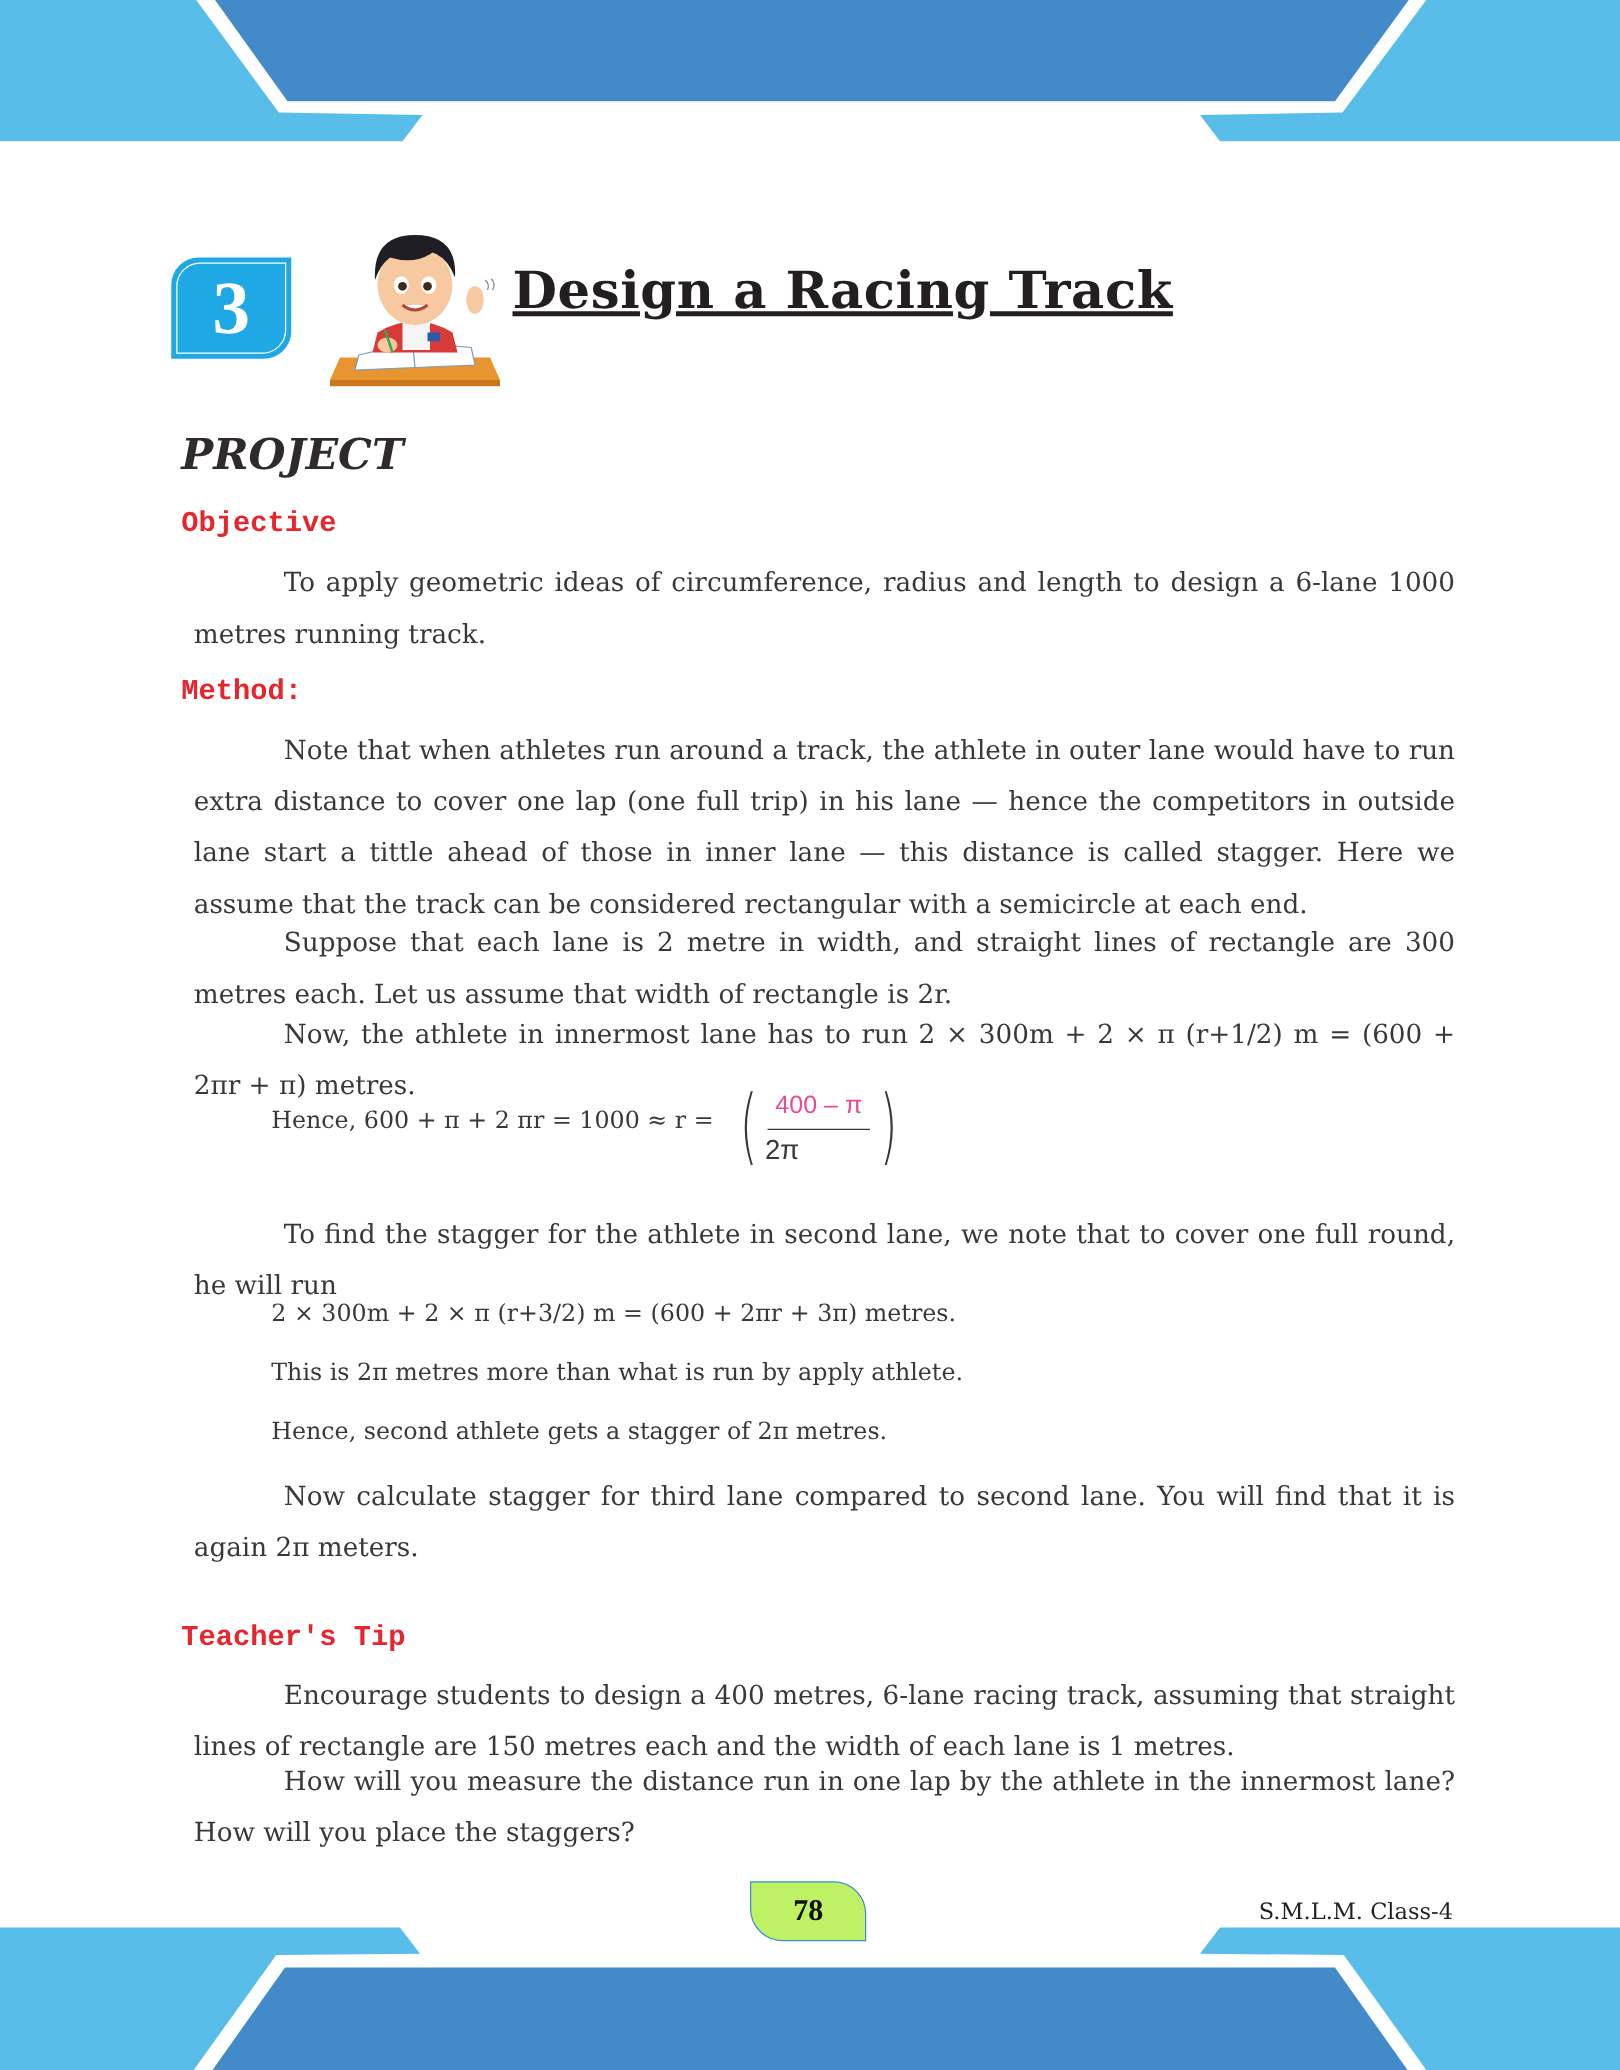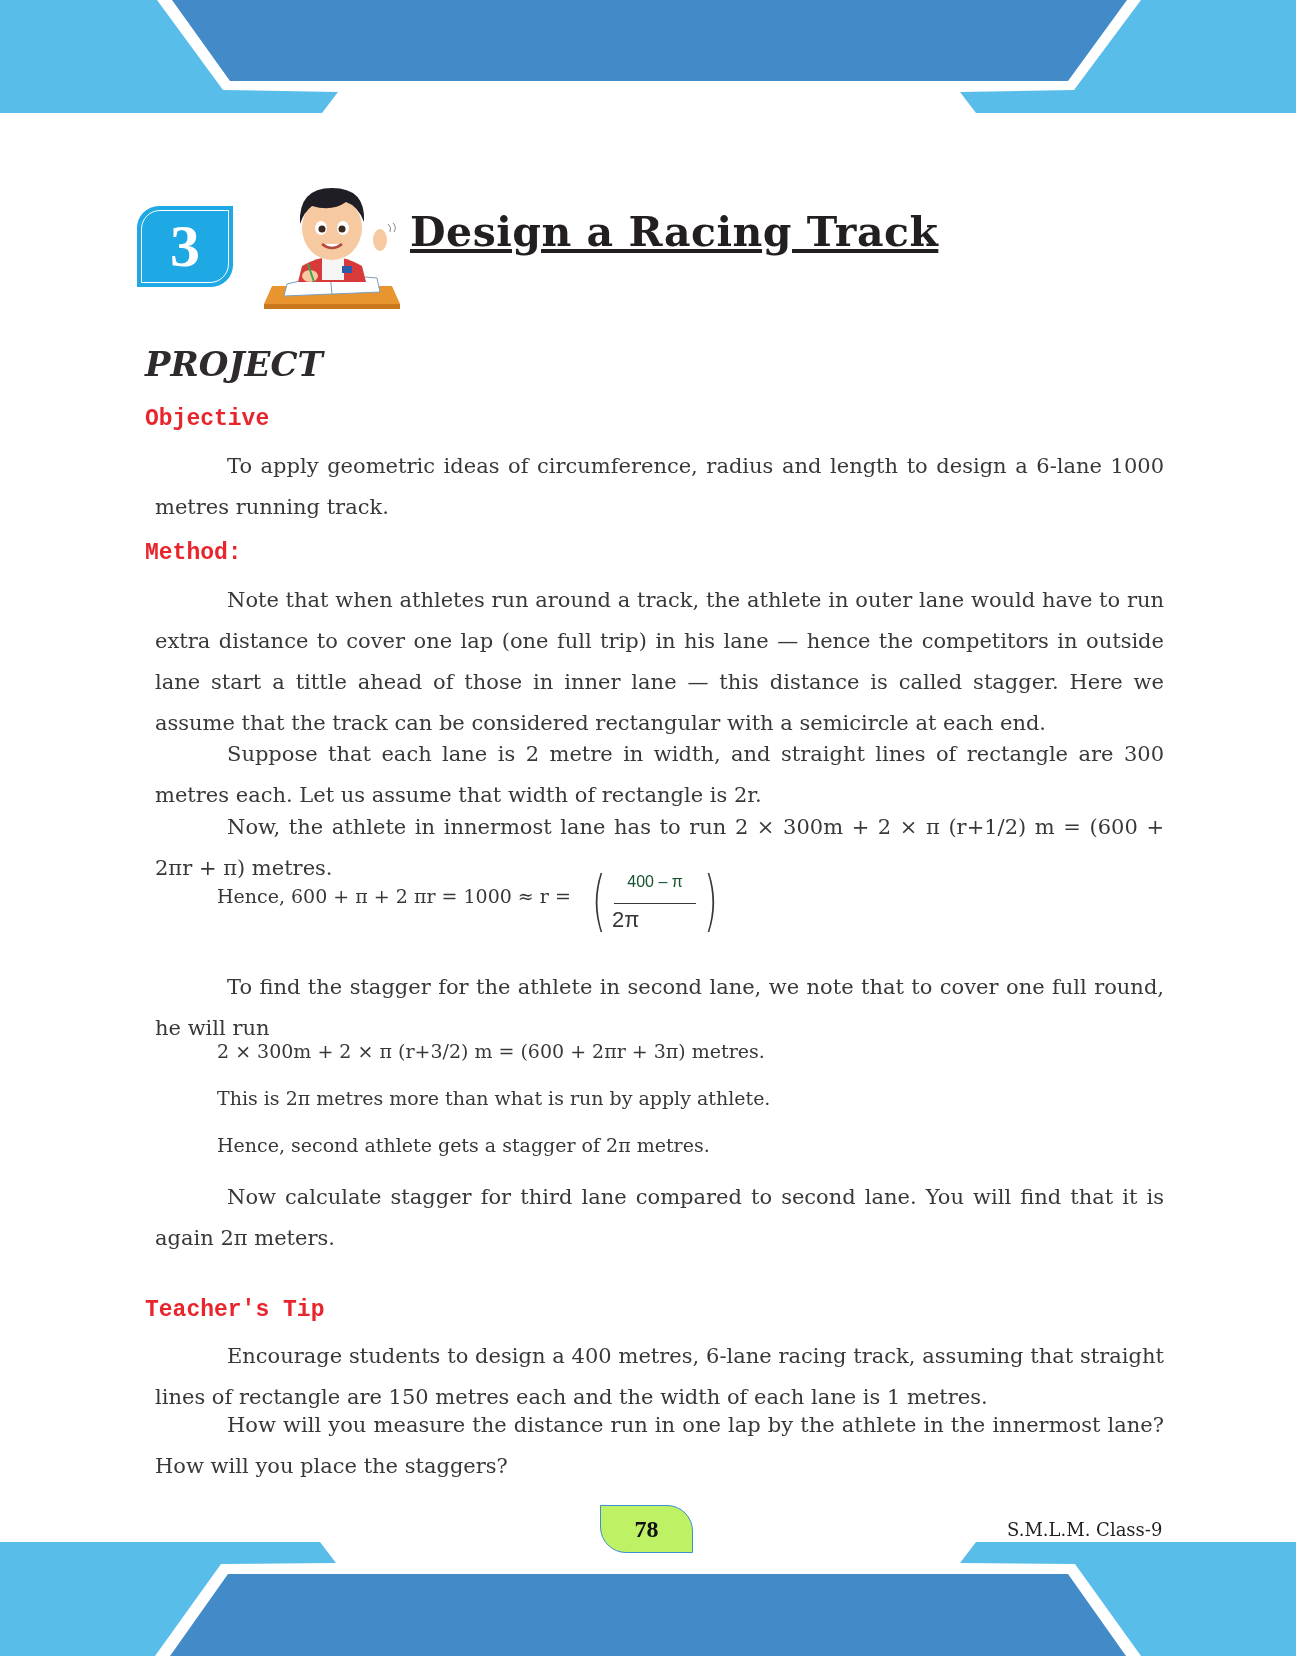--- a/index.html
+++ b/index.html
@@ -46,21 +46,21 @@
       color: #3a3738; text-align: justify; text-align-last: left;
     }
     .para .indent { display: inline-block; width: 72px; }
     .line { position: absolute; left: 217px; font-family: "DejaVu Serif", serif; font-size: 19px; color: #3a3738; white-space: nowrap; }
     .frac-wrap {
       position: absolute; left: 596px; top: 870px; height: 66px; width: 118px;
     }
     .paren { position: absolute; top: 0; font-size: 66px; line-height: 62px; font-weight: 200; color: #3a3738; font-family: "DejaVu Sans", sans-serif; transform: scaleX(0.55); }
     .paren.l { left: -10px; }
     .paren.r { right: -10px; }
-    .frac-num { position: absolute; left: 16px; top: 3px; width: 86px; text-align: center; font-family: "Liberation Sans", sans-serif; font-size: 16px; color: #14532d; }
+    .frac-num { position: absolute; left: 16px; top: 3px; width: 86px; text-align: center; font-family: "Liberation Sans", sans-serif; font-size: 20px; color: #ec4899; }
     .frac-bar { position: absolute; left: 18px; top: 33px; width: 82px; border-top: 1.5px solid #3a3738; }
     .frac-den { position: absolute; left: 16px; top: 37px; width: 86px; font-family: "Liberation Sans", sans-serif; font-size: 22px; color: #3a3738; }
     .page-badge {
       position: absolute; left: 600px; top: 1505px; width: 93px; height: 48px;
       background: #bef264; border: 1.5px solid #3d8fcf; box-sizing: border-box;
       border-radius: 0 26px 0 26px;
       display: flex; align-items: center; justify-content: center;
       font-family: "Liberation Serif", serif; font-weight: bold; font-size: 24px; color: #111;
     }
     .class-label {
@@ -139,13 +139,13 @@
 <div class="line" style="top:1040px">2 × 300m + 2 × π (r+3/2) m = (600 + 2πr + 3π) metres.</div>
 <div class="line" style="top:1087px">This is 2π metres more than what is run by apply athlete.</div>
 <div class="line" style="top:1134px">Hence, second athlete gets a stagger of 2π metres.</div>
 <div class="para" style="top:1177px"><span class="indent"></span><span>Now calculate stagger for third lane compared to second lane. You will find that it is again 2π meters.</span></div>
 
 <div class="section-h" style="top:1297px">Teacher's Tip</div>
 <div class="para" style="top:1336px"><span class="indent"></span><span>Encourage students to design a 400 metres, 6-lane racing track, assuming that straight lines of rectangle are 150 metres each and the width of each lane is 1 metres.</span></div>
 <div class="para" style="top:1405px"><span class="indent"></span><span>How will you measure the distance run in one lap by the athlete in the innermost lane? How will you place the staggers?</span></div>
 
 <div class="page-badge">78</div>
-<div class="class-label">S.M.L.M. Class-9</div>
+<div class="class-label">S.M.L.M. Class-4</div>
 
 </body></html>

